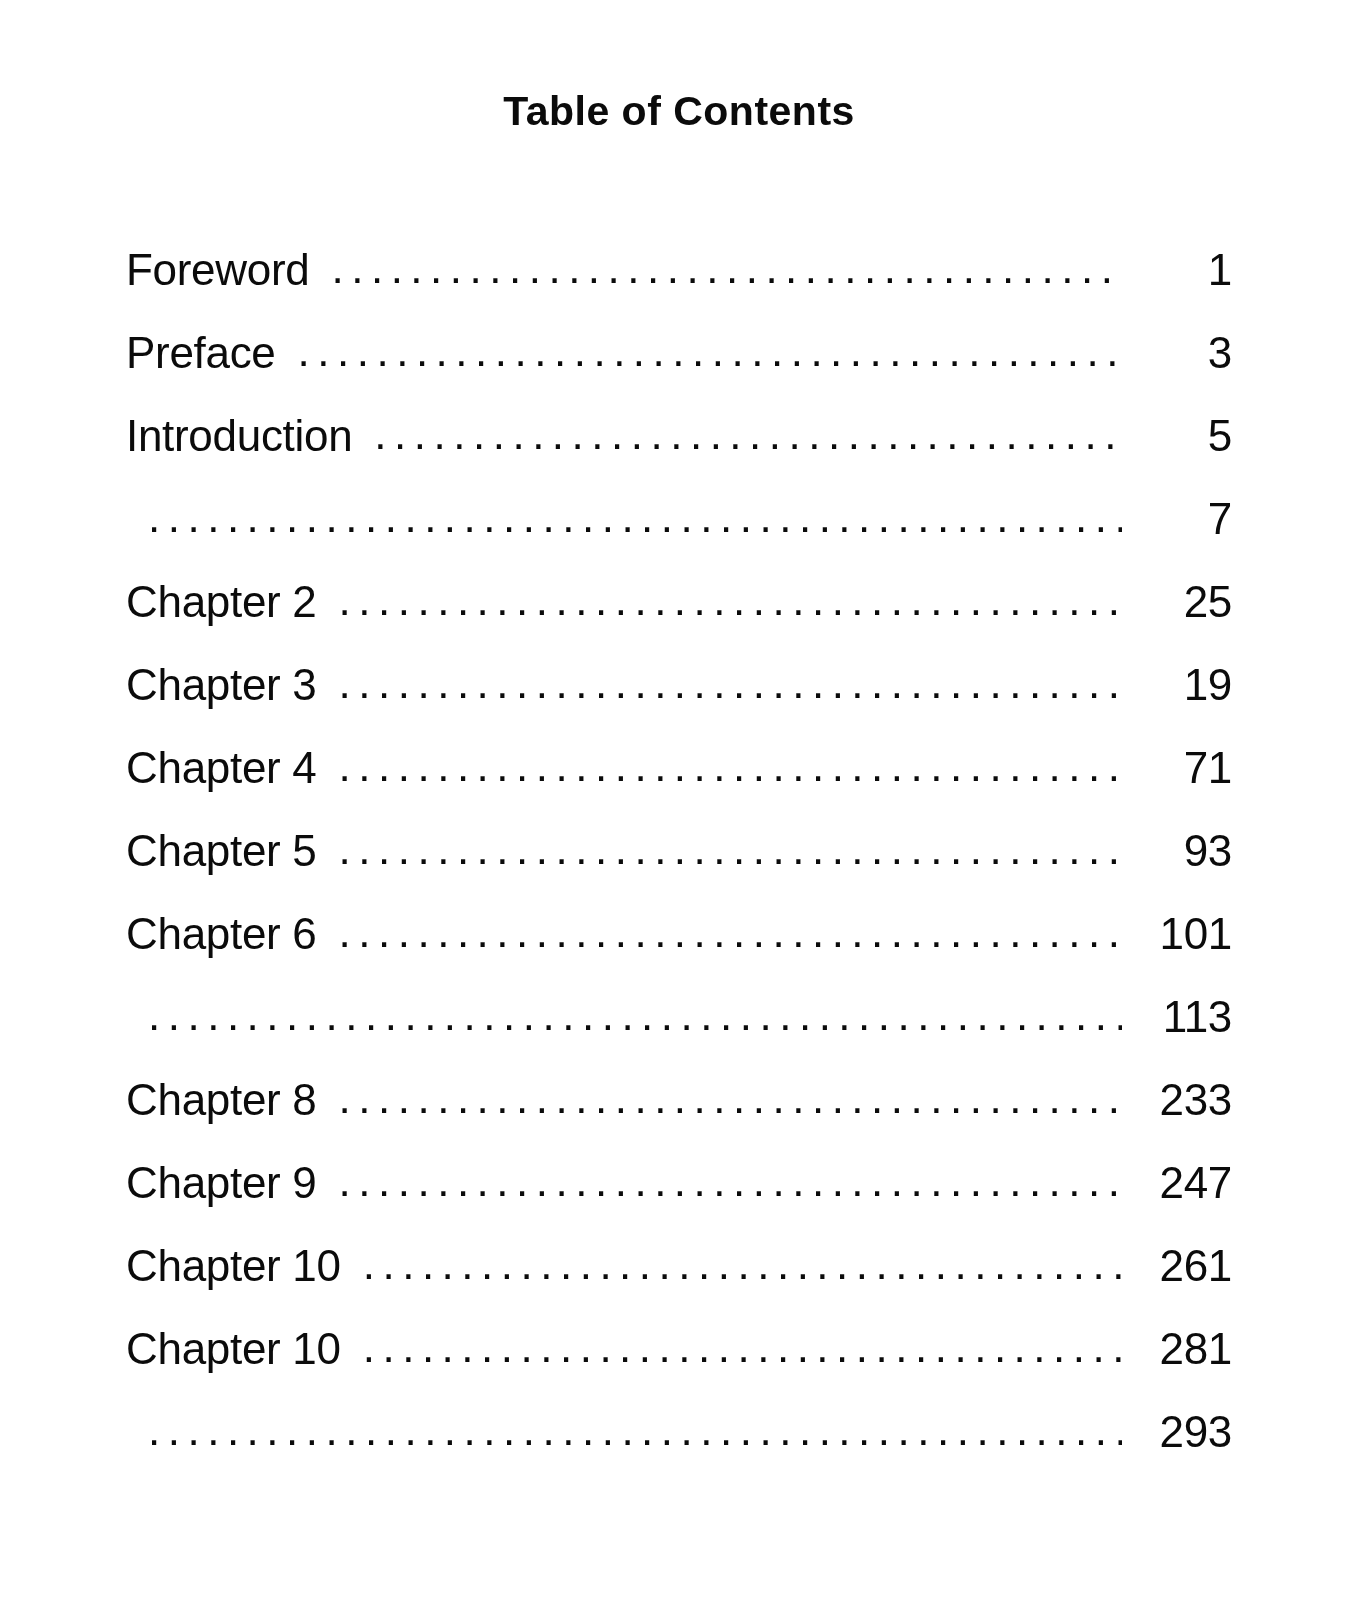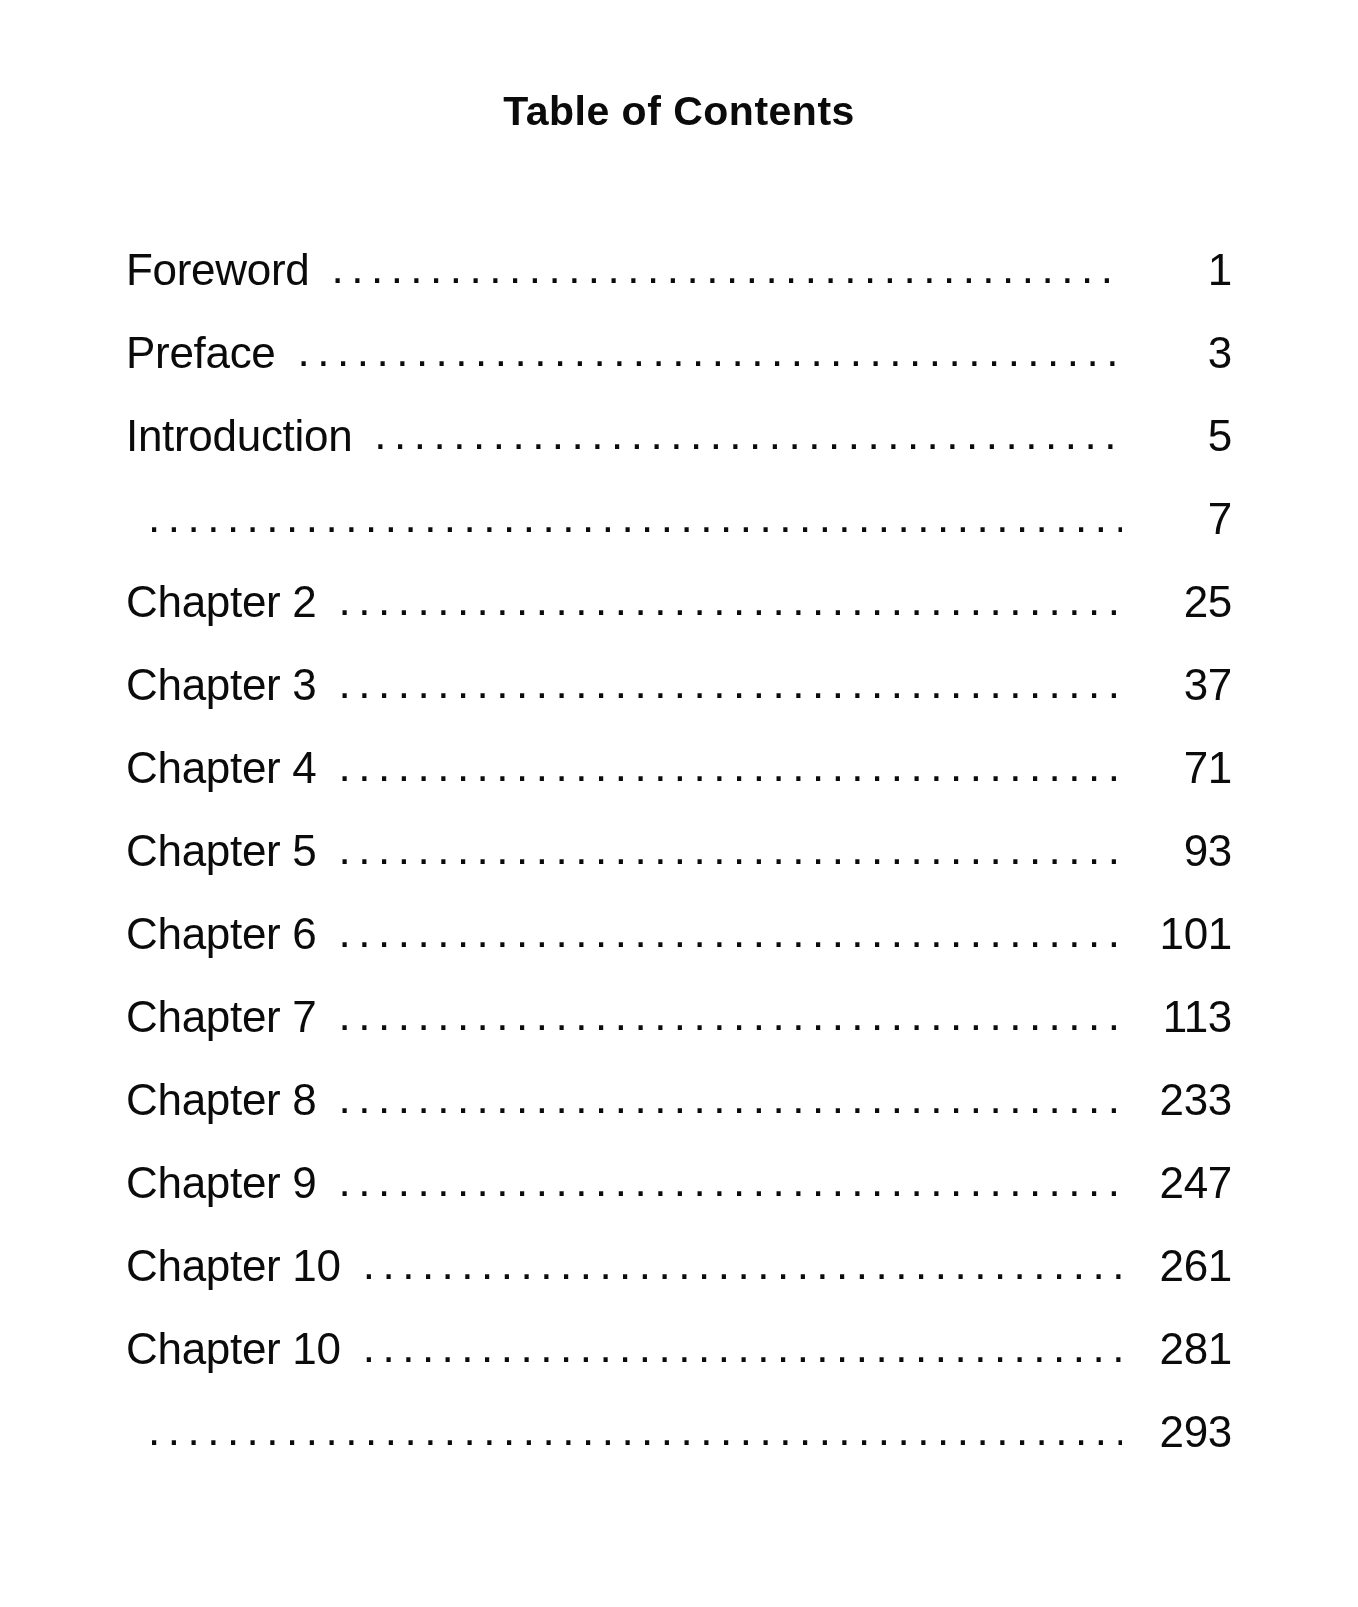--- a/index.html
+++ b/index.html
@@ -111,21 +111,21 @@
         <span class="toc-leader">
           <span>....................................................................................................</span>
         </span>
         <span class="toc-page">25</span>
       </li>
       <li class="toc-row">
         <span class="toc-label">Chapter 3</span>
         <span class="toc-leader">
           <span>....................................................................................................</span>
         </span>
-        <span class="toc-page">37</span>
+        <span class="toc-page">19</span>
       </li>
       <li class="toc-row">
         <span class="toc-label">Chapter 4</span>
         <span class="toc-leader">
           <span>....................................................................................................</span>
         </span>
         <span class="toc-page">71</span>
       </li>
       <li class="toc-row">
         <span class="toc-label">Chapter 5</span>
@@ -135,21 +135,20 @@
         <span class="toc-page">93</span>
       </li>
       <li class="toc-row">
         <span class="toc-label">Chapter 6</span>
         <span class="toc-leader">
           <span>....................................................................................................</span>
         </span>
         <span class="toc-page">101</span>
       </li>
       <li class="toc-row">
-        <span class="toc-label">Chapter 7</span>
         <span class="toc-leader">
           <span>....................................................................................................</span>
         </span>
         <span class="toc-page">113</span>
       </li>
       <li class="toc-row">
         <span class="toc-label">Chapter 8</span>
         <span class="toc-leader">
           <span>....................................................................................................</span>
         </span>

